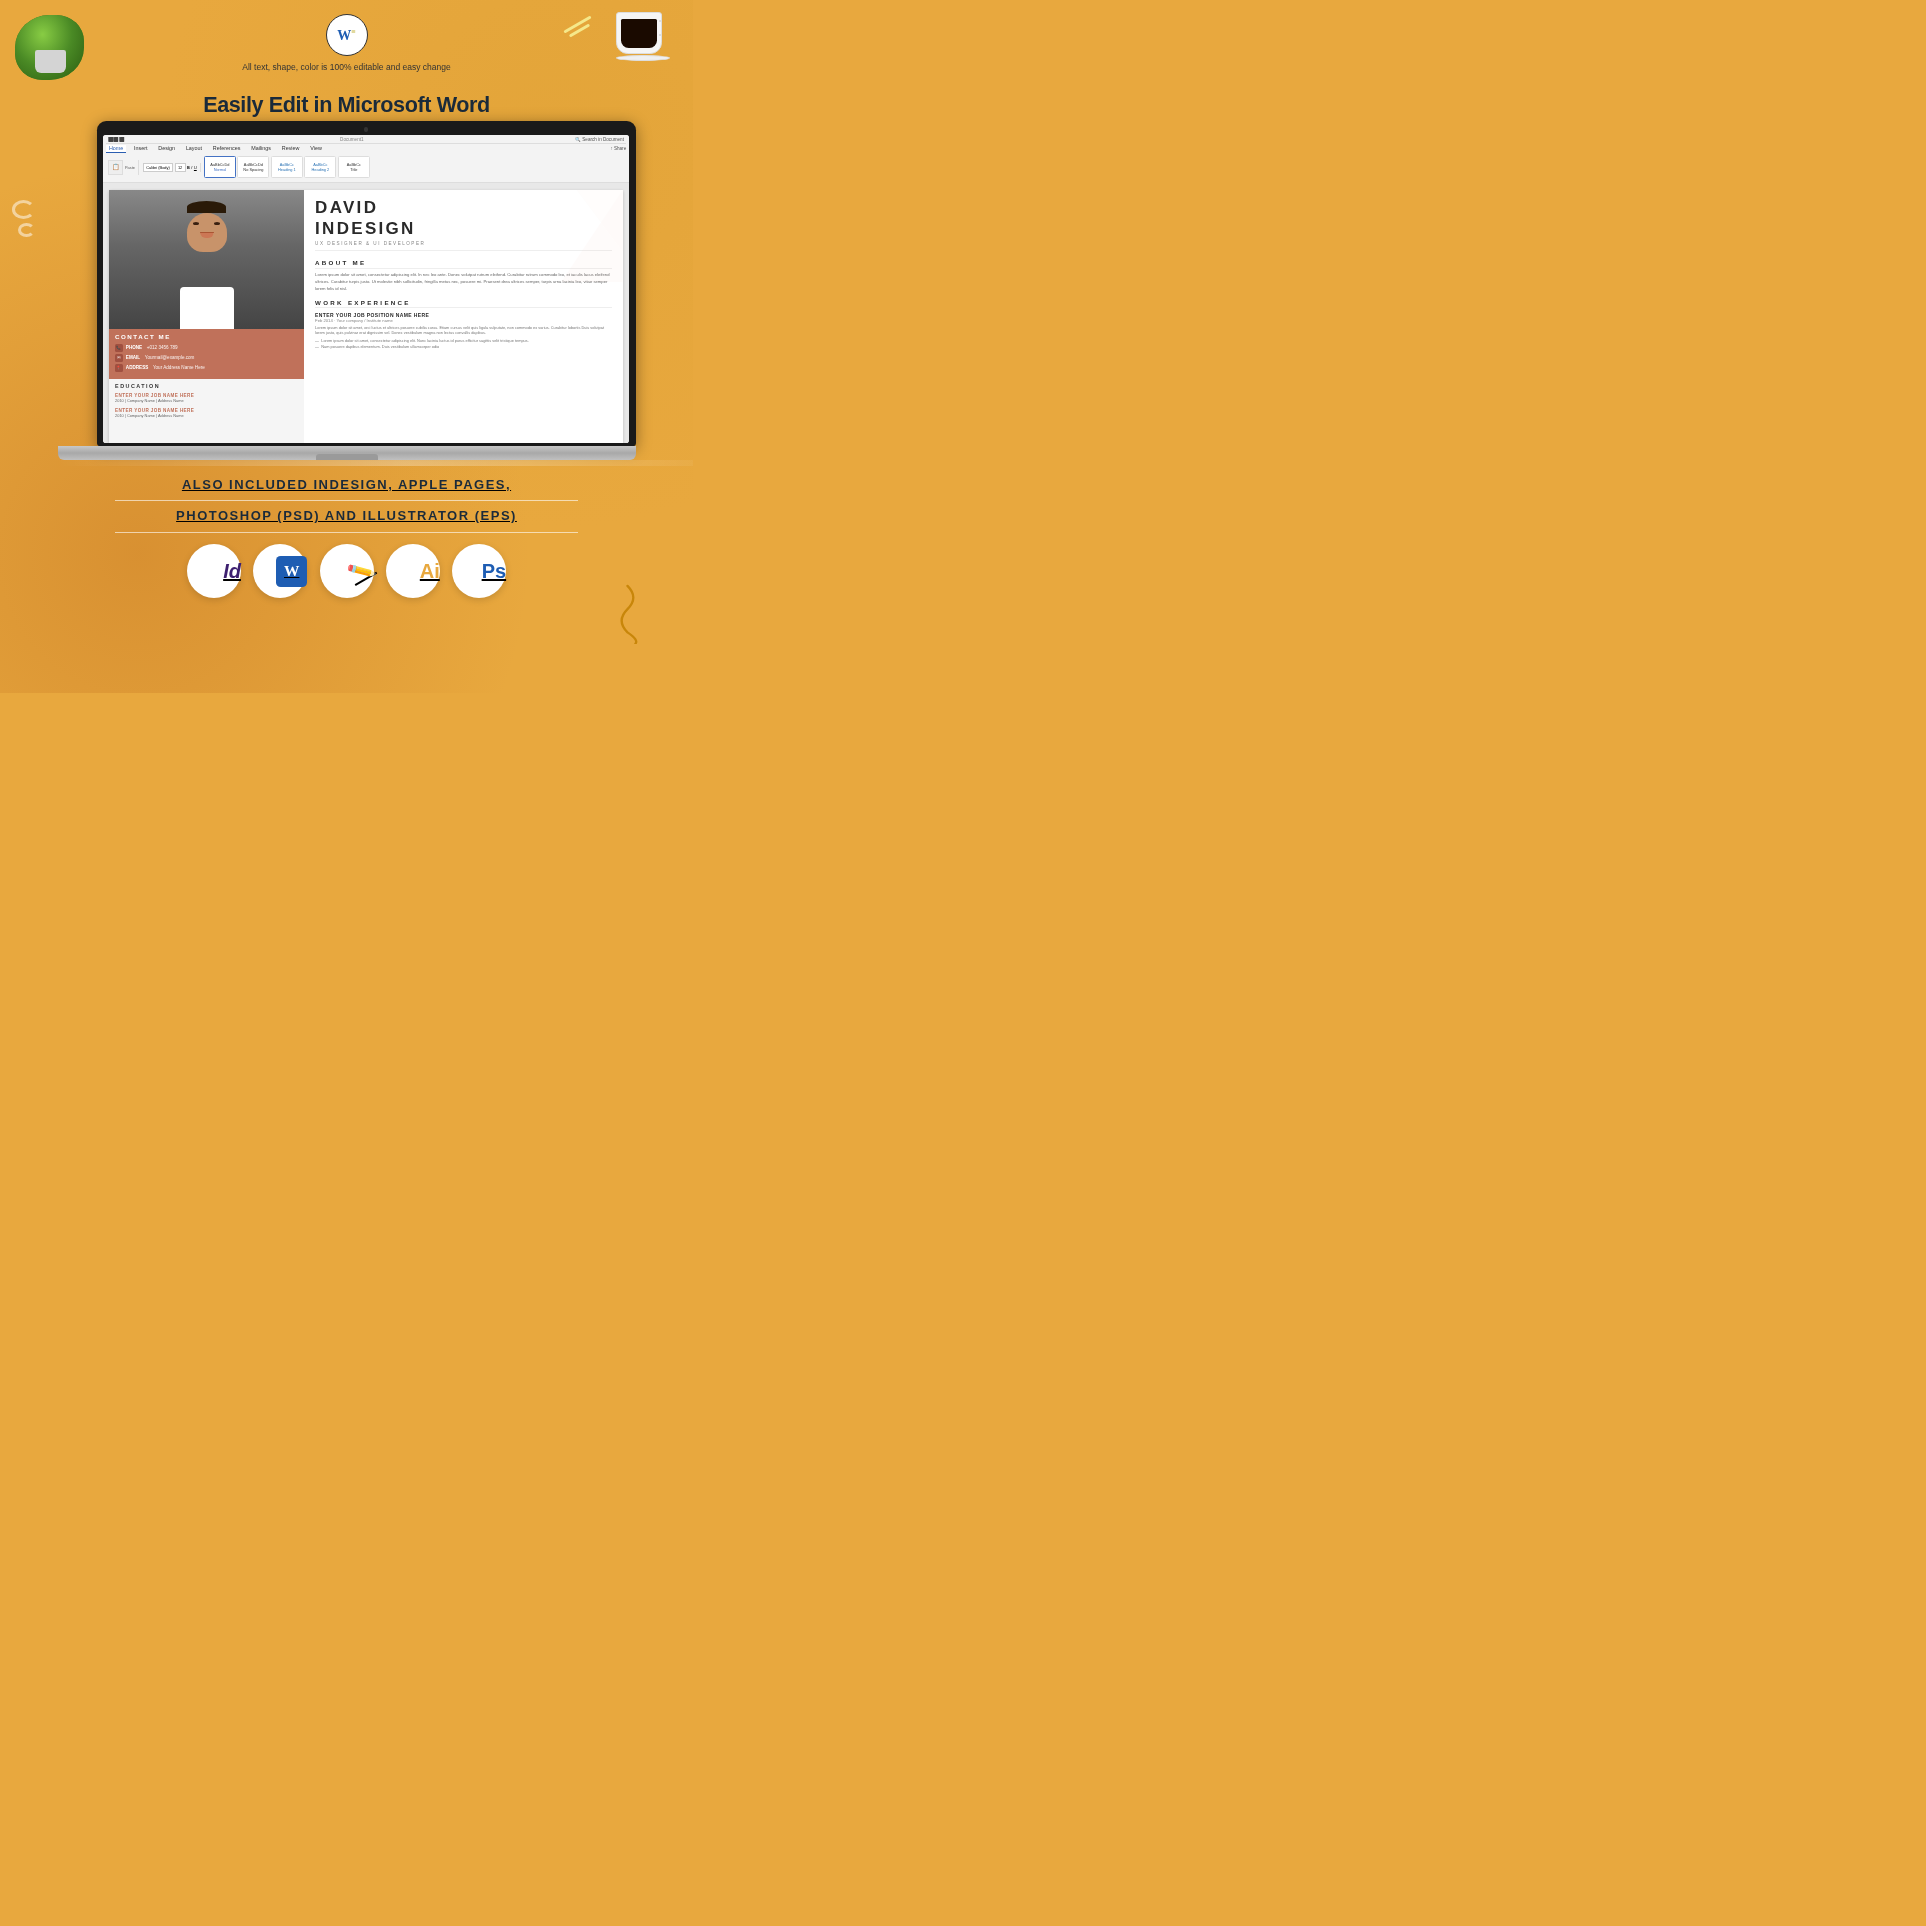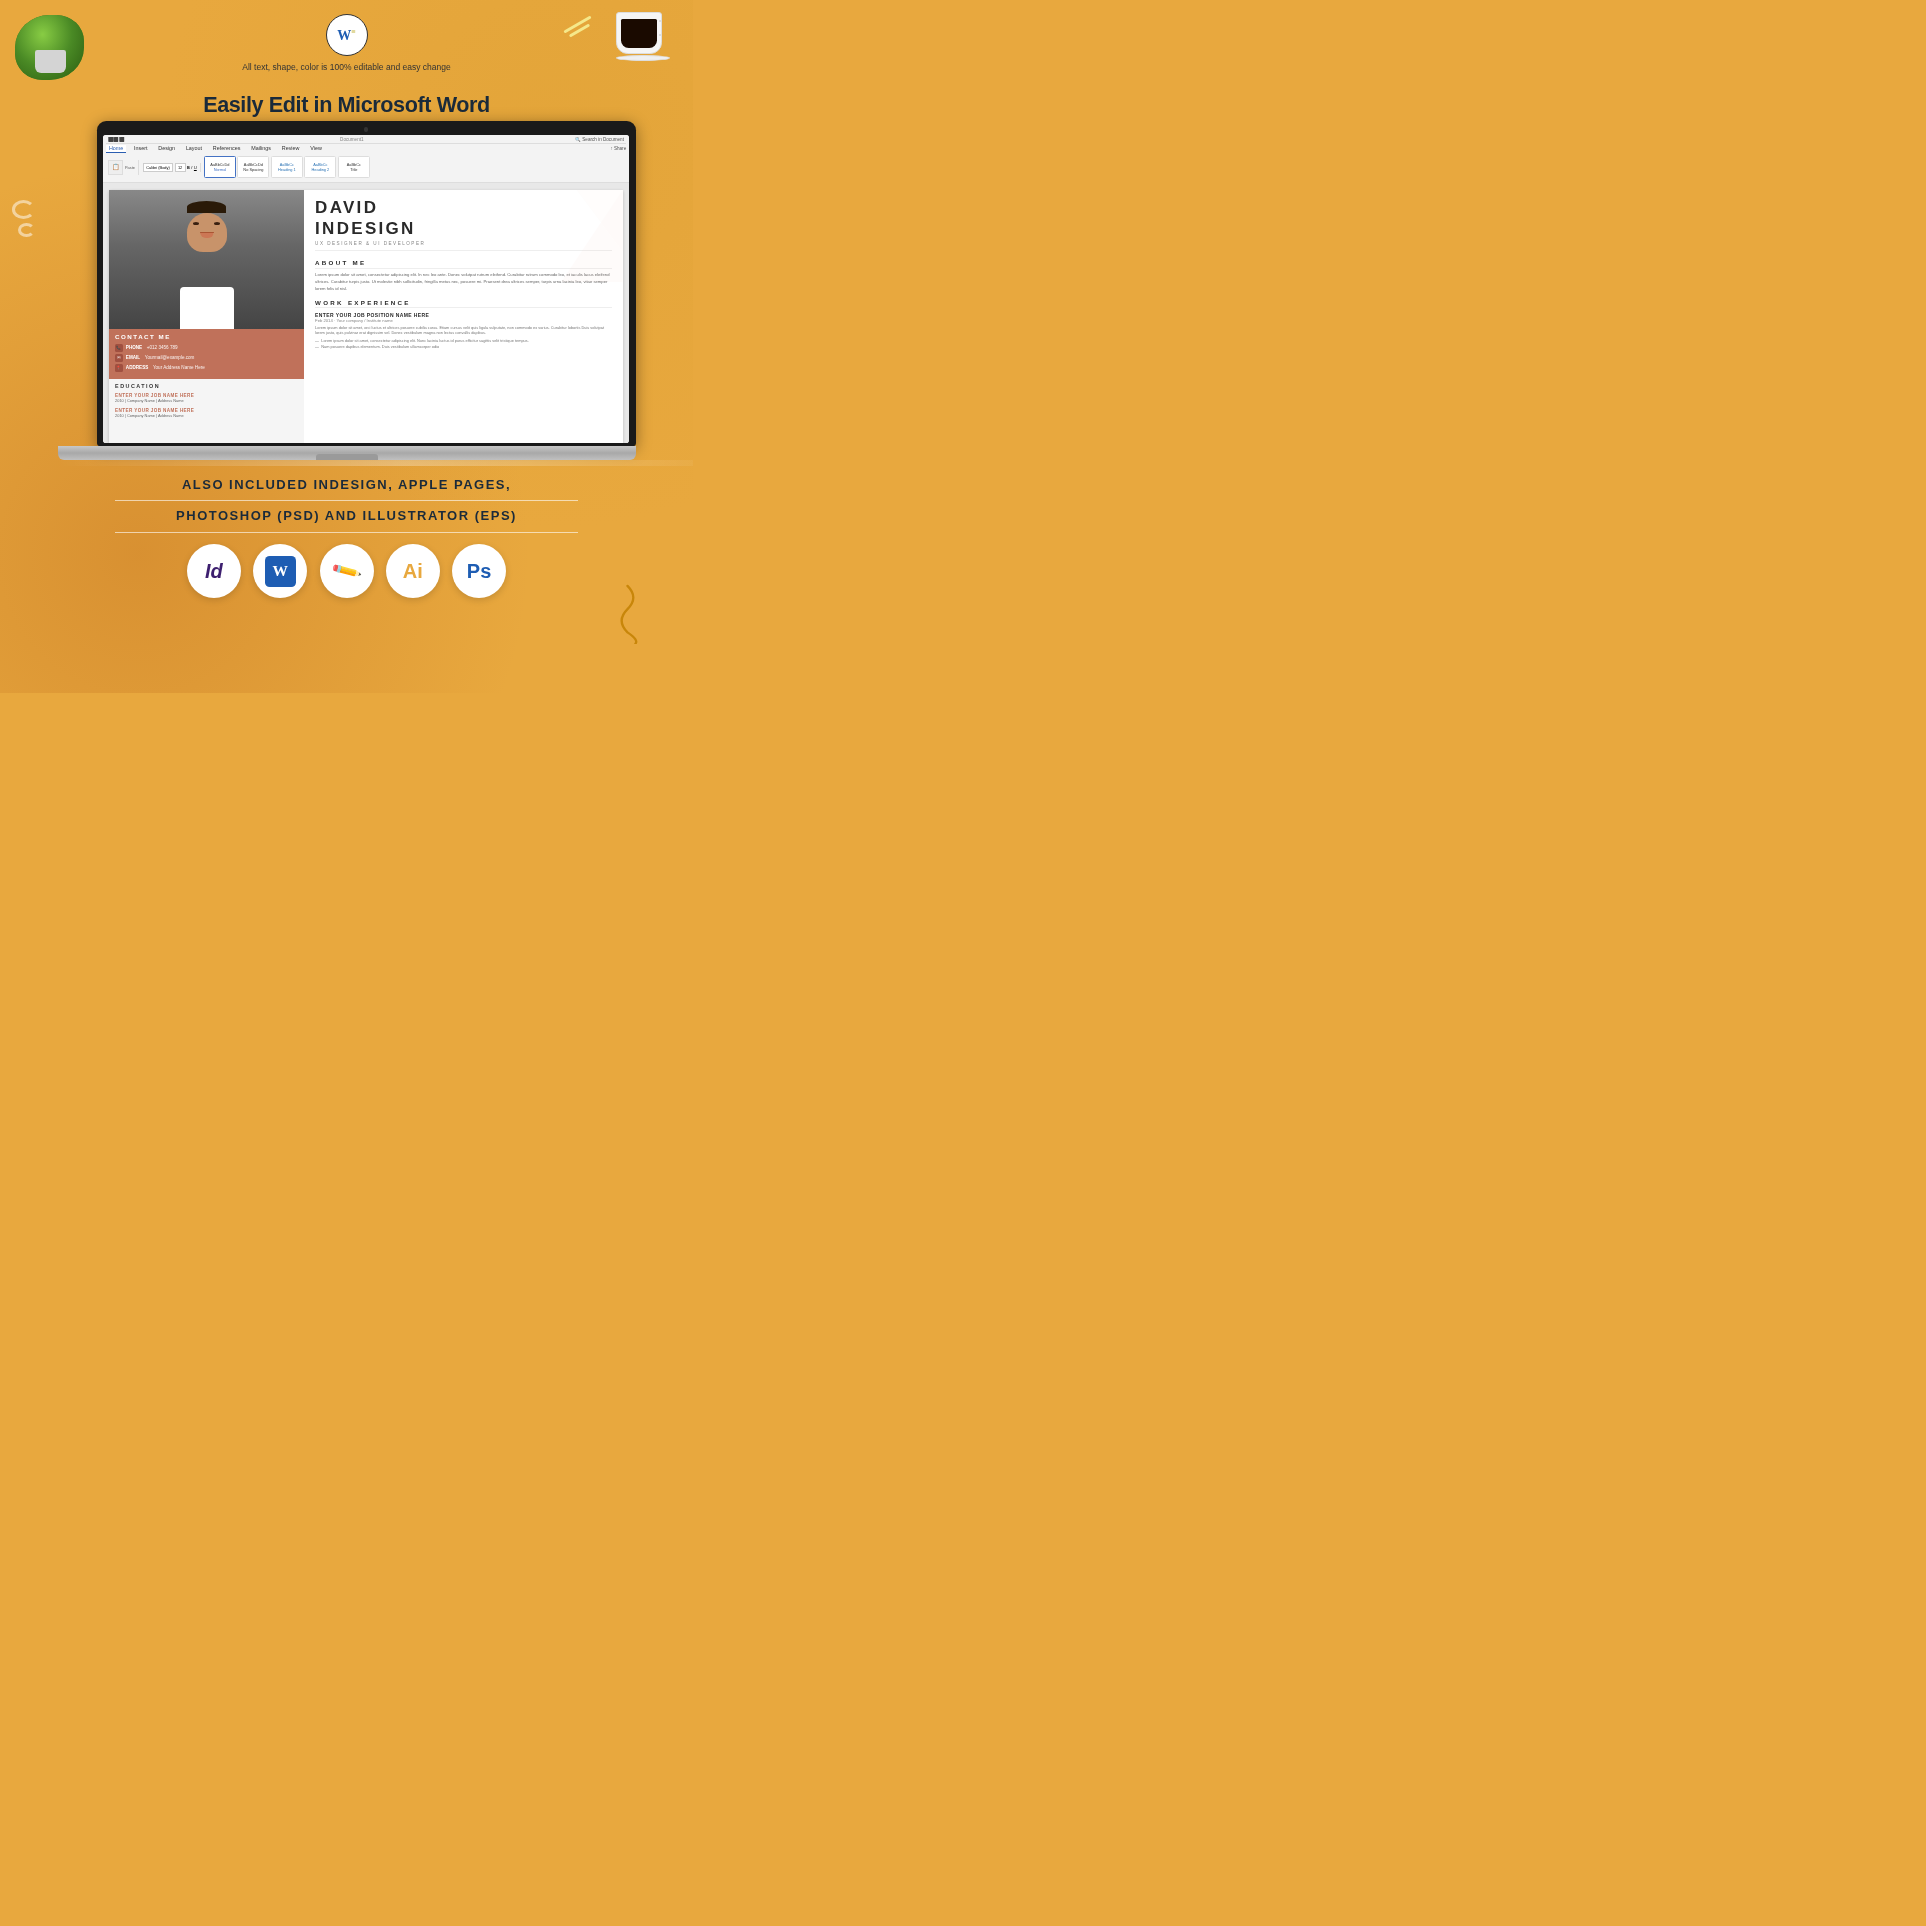--- a/index.html
+++ b/index.html
@@ -438,20 +438,21 @@
       background: linear-gradient(90deg, transparent, rgba(255,255,255,0.3), transparent);
       margin: 0 auto;
     }
 
     
     .bottom-section {
       text-align: center;
       padding: 14px 15.4px 7.7px;
       position: relative;
       z-index: 10;
+      text-decoration: underline;
     }
 
     .also-included {
       font-size: 13px;
       font-weight: 900;
       color: #1a2a3a;
       letter-spacing: 1.5px;
       line-height: 1.4;
     }
 
@@ -470,21 +471,21 @@
       align-items: center;
     }
 
     .soft-icon {
       width: 54px;
       height: 54px;
       border-radius: 50%;
       background: white;
       display: flex;
       align-items: center;
-      justify-content: center;
+      justify-content: flex-end;
       font-size: 21.6px;
       font-weight: 900;
       box-shadow: 0 2.3px 7.7px rgba(0,0,0,0.15);
     }
 
     .icon-id { color: #3d1f6f; font-style: italic; font-size: 20px; }
     .icon-ai { color: #e8a83e; font-size: 20px; }
     .icon-ps { color: #1e5db3; font-size: 20px; }
 
     

